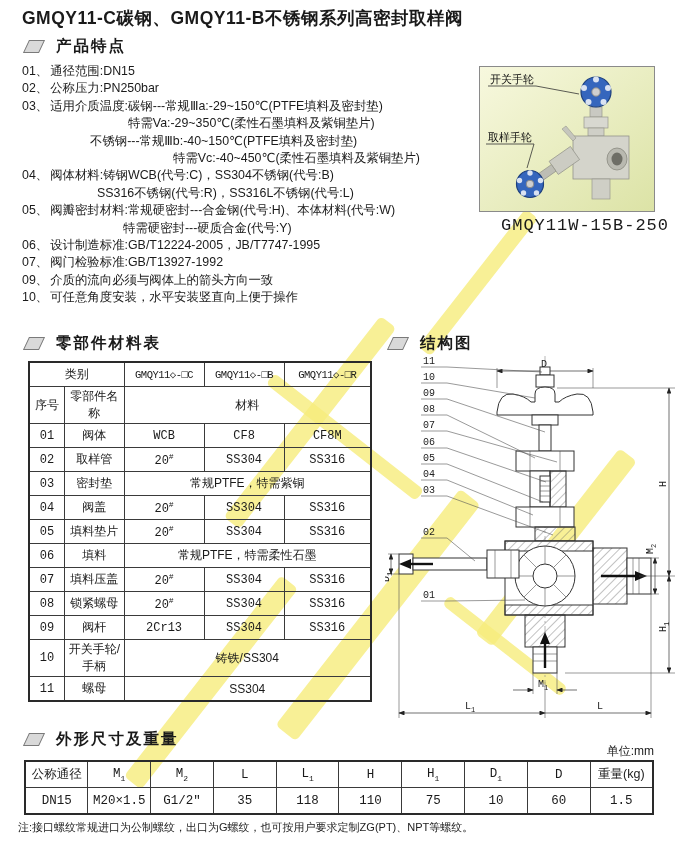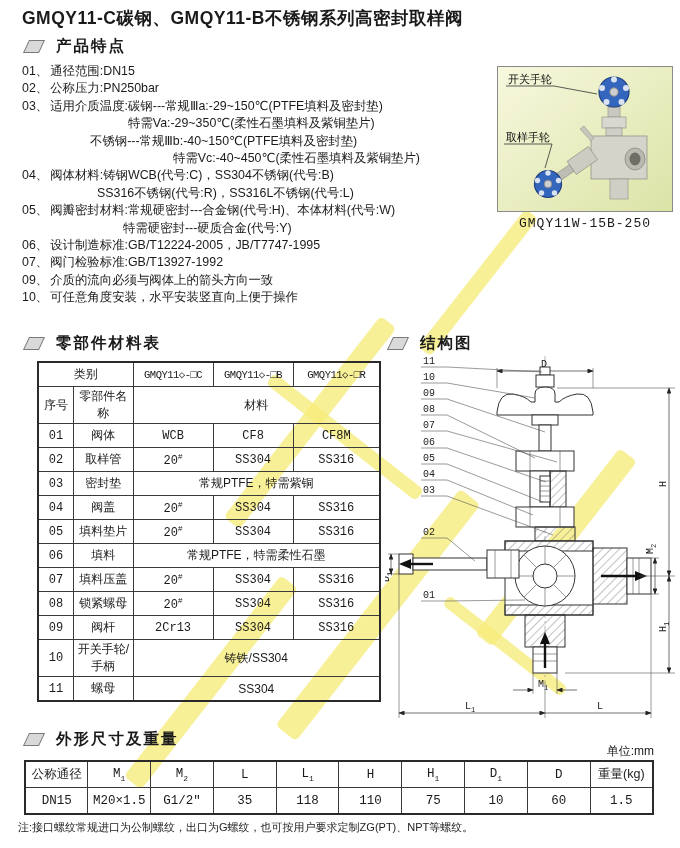--- a/index.html
+++ b/index.html
@@ -13,27 +13,27 @@
   #title{left:22px;top:6px;width:640px;font-size:17.5px;font-weight:bold;letter-spacing:.5px;}
   .sec{display:flex;align-items:flex-start;}
   .marker{width:14px;height:11px;background:#d9d9d9;border:1px solid #7a7a7a;
           transform:skewX(-25deg);margin:4px 14px 0 0;flex:0 0 auto;}
   .sec .t{font-size:15.5px;font-weight:bold;letter-spacing:2px;}
   
   #features{left:22px;top:63px;width:472px;}
   .fline{font-size:12.4px;line-height:17.4px;white-space:nowrap;}
   .fno{margin-right:2px;}
   
-  #photo{left:497px;top:66px;width:176px;height:146px;border:1px solid #8a8a8a;box-sizing:border-box;}
-  #photo-caption{left:497px;top:216px;width:176px;text-align:center;font-size:13px;letter-spacing:1px;}
+  #photo{left:479px;top:66px;width:176px;height:146px;border:1px solid #8a8a8a;box-sizing:border-box;}
+  #photo-caption{left:497px;top:216px;width:176px;text-align:center;font-size:17px;letter-spacing:1px;}
   
   table{border-collapse:collapse;background:transparent;}
   td{border:1px solid #3a3a3a;padding:1px 2px;}
   .c{text-align:center;vertical-align:middle;}
-  #parts-table{left:37px;top:361px;}
+  #parts-table{left:28px;top:361px;}
   #parts-table table{width:344px;border:2px solid #2a2a2a;}
   #parts-table td{font-size:12px;height:21px;}
   #parts-table td.model{font-size:10.5px;letter-spacing:-.5px;}
   #parts-note,#dims-note{font-size:11px;color:#222;}
   #parts-note{left:28px;top:671px;width:360px;}
   #dims-table{left:24px;top:760px;}
   #dims-table table{width:630px;border:2px solid #2a2a2a;table-layout:fixed;}
   #dims-table td{font-size:12.5px;height:23px;}
   #dims-unit{left:0;top:743px;width:654px;text-align:right;font-size:12px;}
   #dims-note{left:18px;top:820px;width:640px;}

